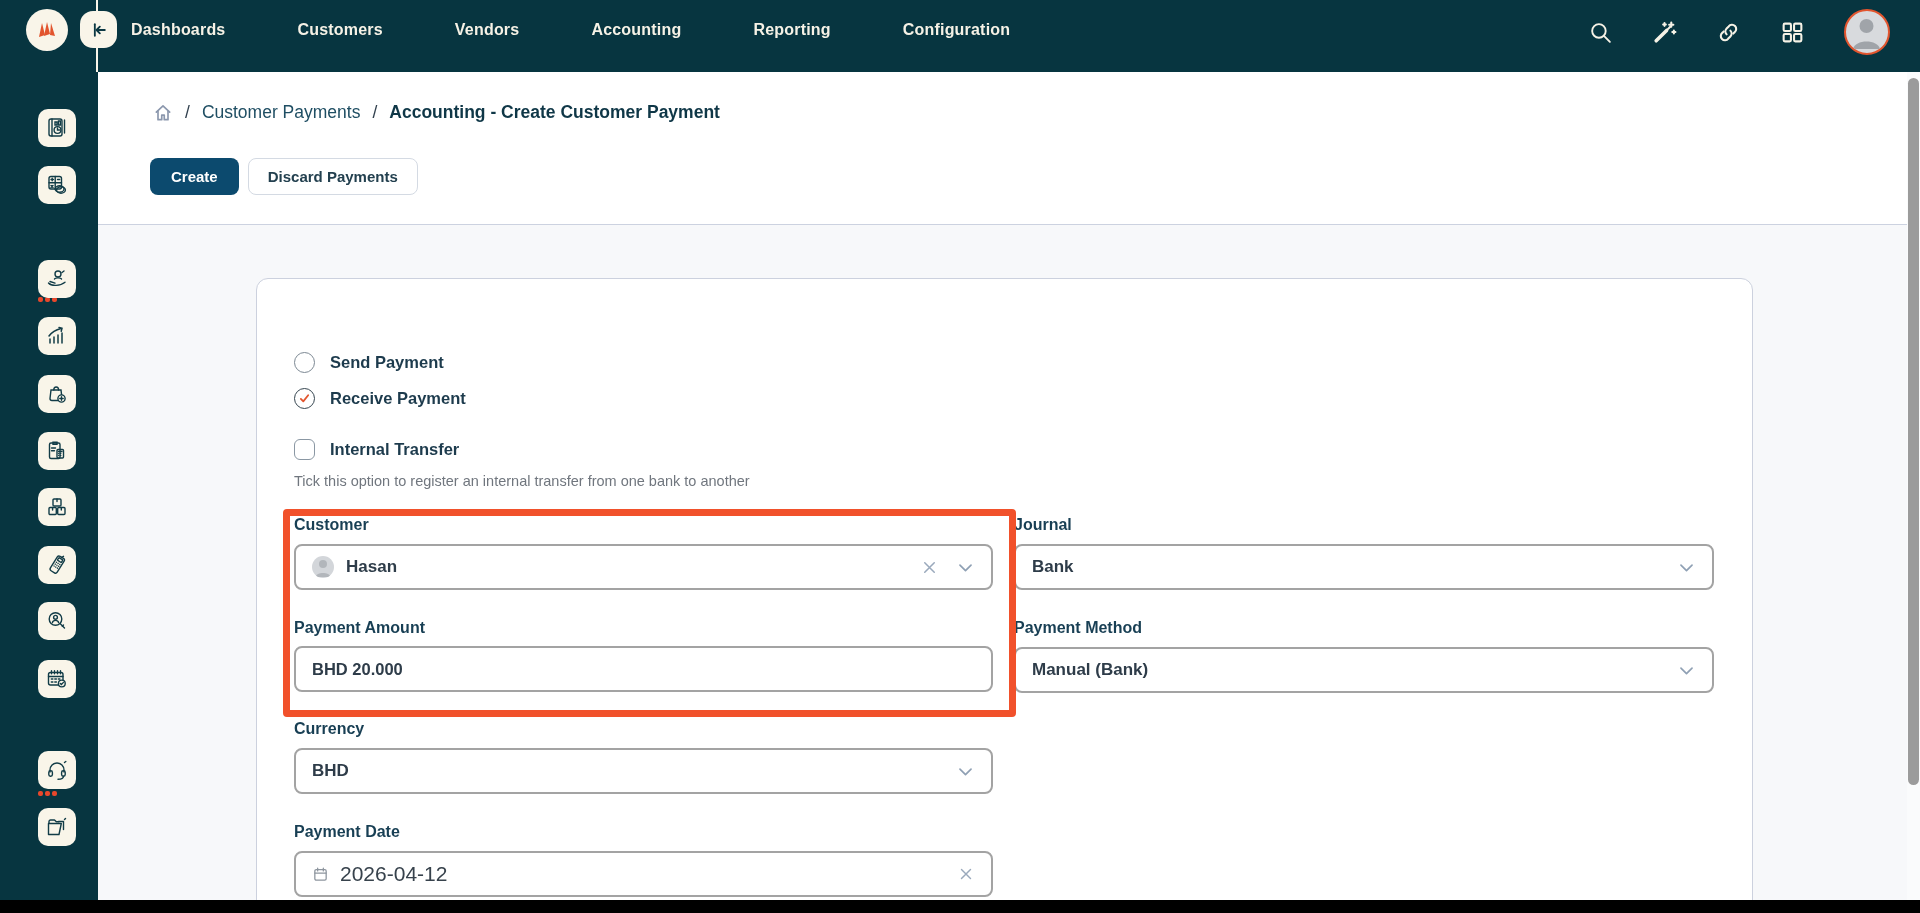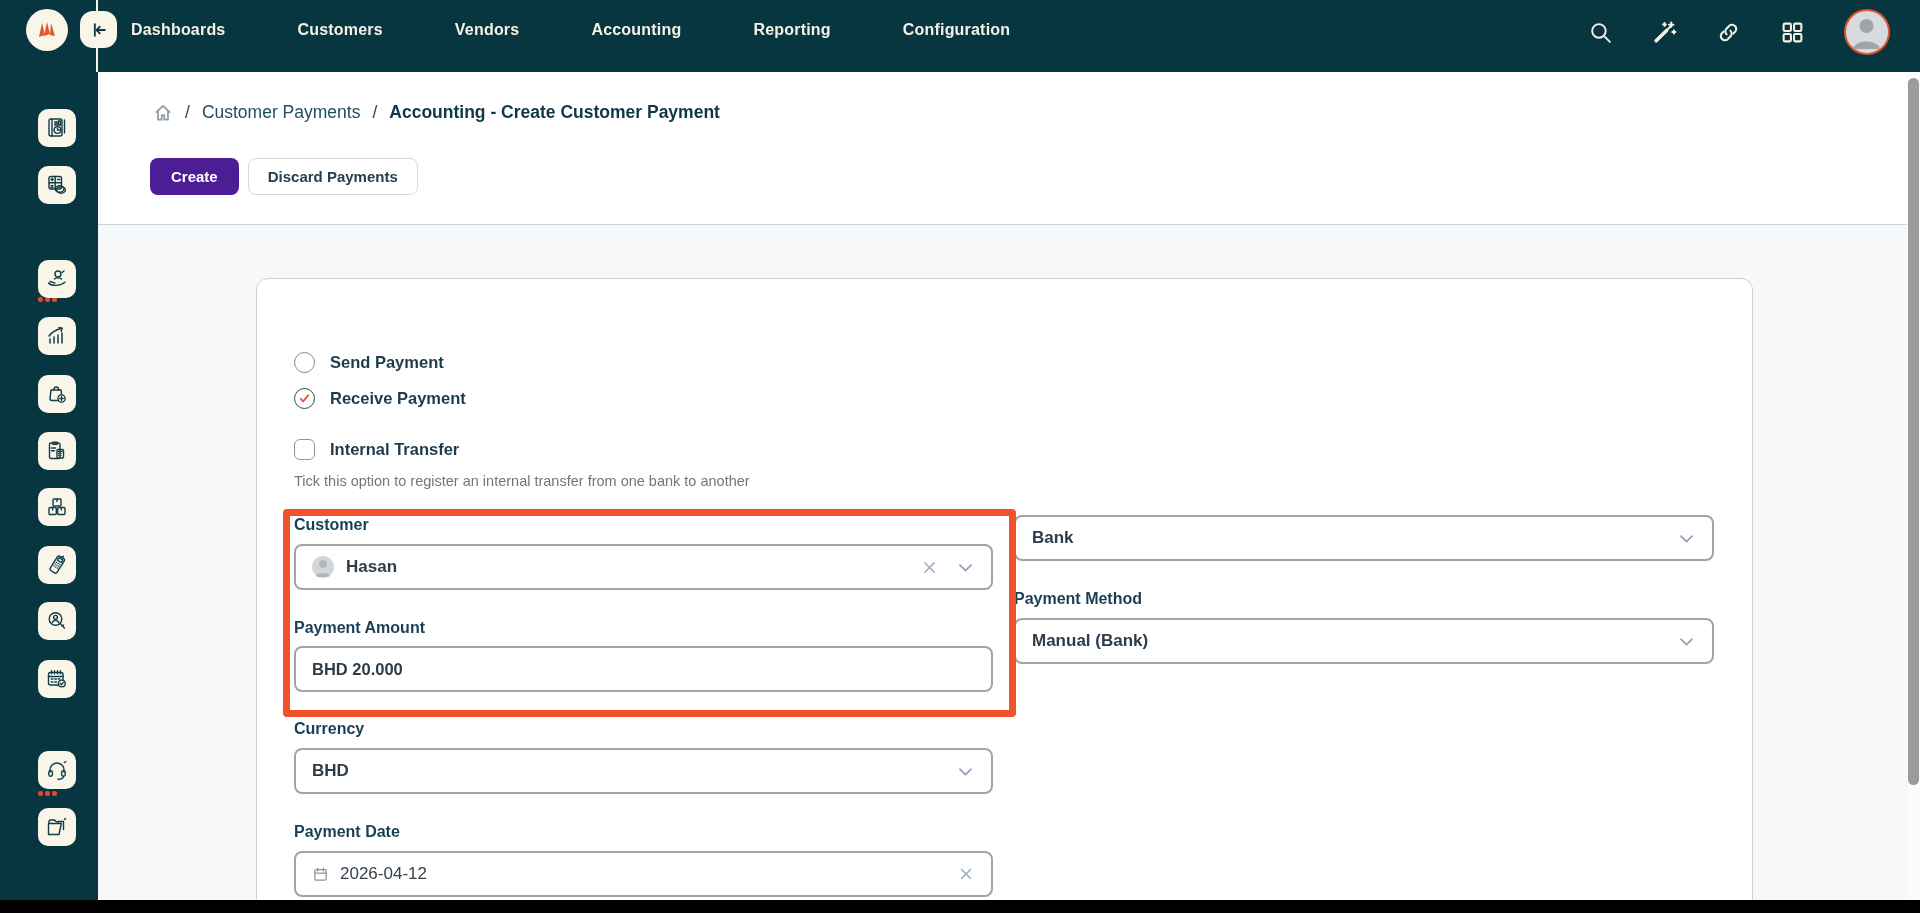--- a/index.html
+++ b/index.html
@@ -29,21 +29,21 @@
   .sdots i { width:5px; height:5px; border-radius:2px; background:#e8472b; }
 
   
   .main-header { position:fixed; left:98px; top:72px; width:1822px; height:153px; background:#ffffff;
                  border-bottom:1px solid #ccd2e0; z-index:10; }
   .breadcrumb { position:absolute; left:55px; top:30px; display:flex; align-items:center; gap:12px; font-size:17.5px; }
   .crumb-sep { color:#31404e; font-weight:400; }
   .crumb-link { color:#1f4e63; font-weight:500; cursor:pointer; }
   .crumb-current { color:#0f3747; font-weight:700; }
   .action-row { position:absolute; left:52px; top:86px; display:flex; gap:9px; }
-  .btn-create { background:#4c1d95; color:#ffffff; border:none; border-radius:8px; height:37px; padding:0 21px;
+  .btn-create { background:#0c4a6e; color:#ffffff; border:none; border-radius:8px; height:37px; padding:0 21px;
                 font-size:15px; font-weight:700; font-family:"Liberation Sans",sans-serif; cursor:pointer; }
   .btn-discard { background:#ffffff; color:#23404f; border:1px solid #d4dae3; border-radius:8px; height:37px;
                  padding:0 19px; font-size:15px; font-weight:600; font-family:"Liberation Sans",sans-serif; cursor:pointer; }
 
   
   .content { position:fixed; left:98px; top:226px; width:1822px; height:687px; background:#f7f8fa; z-index:5; }
   .card { position:absolute; left:158px; top:52px; width:1497px; height:660px; background:#ffffff;
           border:1px solid #ccd1de; border-radius:12px; padding:54px 38px 0 37px; }
 
   .field-label { display:block; font-size:16px; font-weight:700; color:#183f54; line-height:20px; }
@@ -57,21 +57,21 @@
   .opt-label { font-size:16.5px; font-weight:700; color:#1d3b4d; }
   .help-text { margin-top:13px; font-size:14.5px; color:#70767e; line-height:17px; }
 
   .form-cols { display:flex; gap:21px; margin-top:25px; }
   .col { width:701px; }
   .grp-label { margin-bottom:9px; }
   .ctrl { height:46px; background:#fff; border:2px solid #a3a3a3; border-radius:8px; display:flex;
           align-items:center; padding:0 16px; cursor:pointer; }
   .ctrl .grow { flex:1; }
   .val { font-size:17px; color:#2e3c49; font-weight:600; }
-  .val-light { font-size:17px; color:#37424c; font-weight:400; }
+  .val-light { font-size:21px; color:#37424c; font-weight:400; }
   .mini-avatar { width:22px; height:22px; border-radius:50%; background:#d3d6da; margin-right:12px; overflow:hidden; flex:0 0 auto; }
   .mt-grp { margin-top:27px; }
 
   .hl-wrap { position:relative; }
   .hl-box { position:absolute; left:-11px; top:-6px; width:733px; height:208px;
             border:7px solid #f1512b; border-radius:4px; pointer-events:none; z-index:8; }
 
   
   .scrollbar { position:fixed; right:0; top:72px; width:13px; height:841px; background:#fafbfc; z-index:40; }
   .scroll-thumb { position:absolute; left:1px; top:6px; width:11px; height:707px; background:#9b9b9b; border-radius:6px; }
@@ -350,20 +350,21 @@
           </svg>
           <span class="val-light">2026-04-12</span>
           <span class="grow"></span>
           <svg width="18" height="18" viewBox="0 0 24 24" fill="none" stroke="#9aa9bc" stroke-width="1.9" stroke-linecap="round">
             <path d="M6 6l12 12M18 6L6 18"></path>
             </svg>
         </div>
       </div>
 
       <div class="col" style="width:702px">
+        <span class="field-label grp-label">Journal</span>
         <div class="ctrl">
           <span class="val">Bank</span>
           <span class="grow"></span>
           <svg width="19" height="19" viewBox="0 0 24 24" fill="none" stroke="#8fa0b4" stroke-width="2.1" stroke-linecap="round" stroke-linejoin="round">
               <path d="M5 9l7 7 7-7"></path>
             </svg>
         </div>
 
         <span class="field-label grp-label" style="margin-top:28px">Payment Method</span>
         <div class="ctrl">

